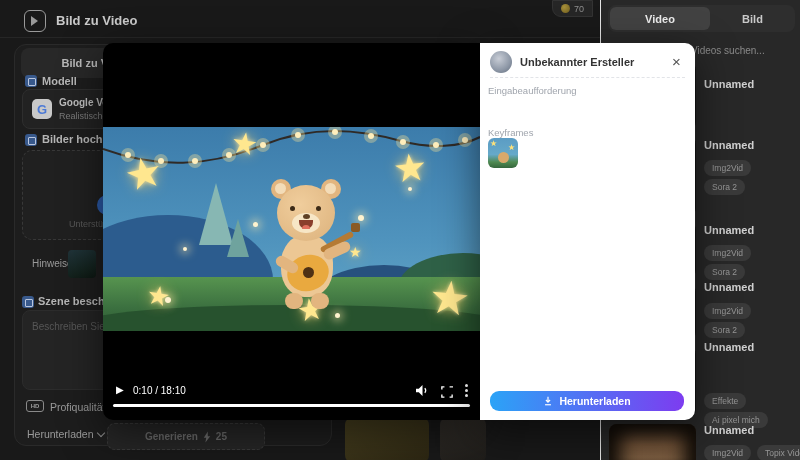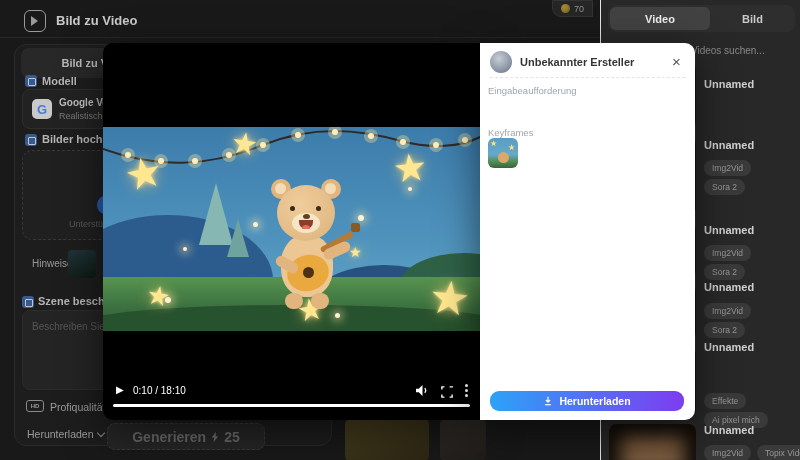--- a/index.html
+++ b/index.html
@@ -23,21 +23,21 @@
   .model-desc{font-size:9px;color:#7a7a7a;}
   .upload-box{background:#202020;border:1px dashed #383838;border-radius:10px;}
   .upload-btn{background:#2b5aa8;border-radius:10px;}
   .upload-support{font-size:9px;color:#585858;}
   .hint-label{font-size:10px;color:#9a9a9a;}
   .hint-thumb{width:28px;height:28px;border-radius:4px;background:linear-gradient(160deg,#20343a,#13221d 70%,#0d1712);}
   .scene-area{background:#242424;border-radius:8px;border:1px solid #2c2c2c;}
   .scene-ph{font-size:10px;color:#565656;}
   .hd-ic{width:18px;height:12px;border:1px solid #8a8a8a;border-radius:3px;color:#9a9a9a;font-size:6px;font-weight:bold;display:flex;align-items:center;justify-content:center;}
   .gray-label{font-size:10.5px;color:#9a9a9a;}
-  .gen-btn{background:#262626;border:1px dashed #3a3a3a;border-radius:8px;display:flex;align-items:center;justify-content:center;gap:5px;color:#6a6a6a;font-size:14px;font-weight:bold;}
+  .gen-btn{background:#262626;border:1px dashed #3a3a3a;border-radius:8px;display:flex;align-items:center;justify-content:center;gap:5px;color:#6a6a6a;font-size:10px;font-weight:bold;}
   .chev{width:6px;height:6px;border-right:1.5px solid #8a8a8a;border-bottom:1.5px solid #8a8a8a;transform:rotate(45deg);display:inline-block;margin-left:4px;margin-bottom:2px;}
   .gallery-thumb{border-radius:8px;}
 
   
   .sidebar{background:#282828;border-left:1px solid #e5e5e5;}
   .tab-track{background:#2e2e2e;border-radius:8px;display:flex;align-items:center;}
   .tab-pill{background:#424242;border-radius:6px;color:#ececec;font-size:11px;font-weight:bold;display:flex;align-items:center;justify-content:center;}
   .tab-plain{color:#c9c9c9;font-size:11px;font-weight:bold;display:flex;align-items:center;justify-content:center;flex:1;}
   .search-ph{font-size:10px;color:#8a8a8a;}
   .item-name{font-size:11px;font-weight:bold;color:#d0d0d0;}

